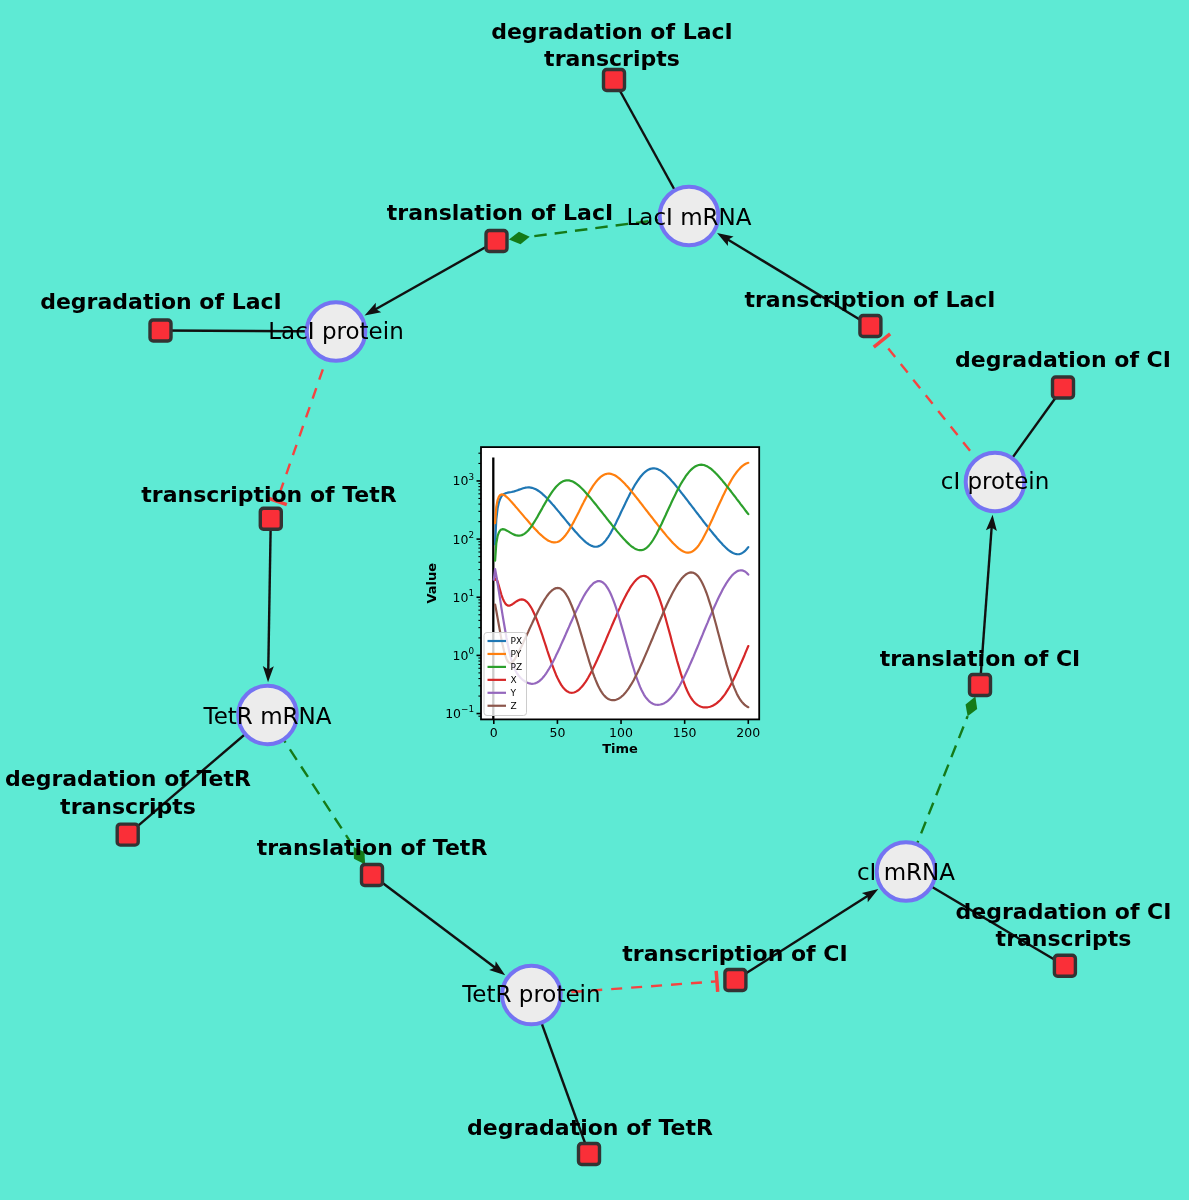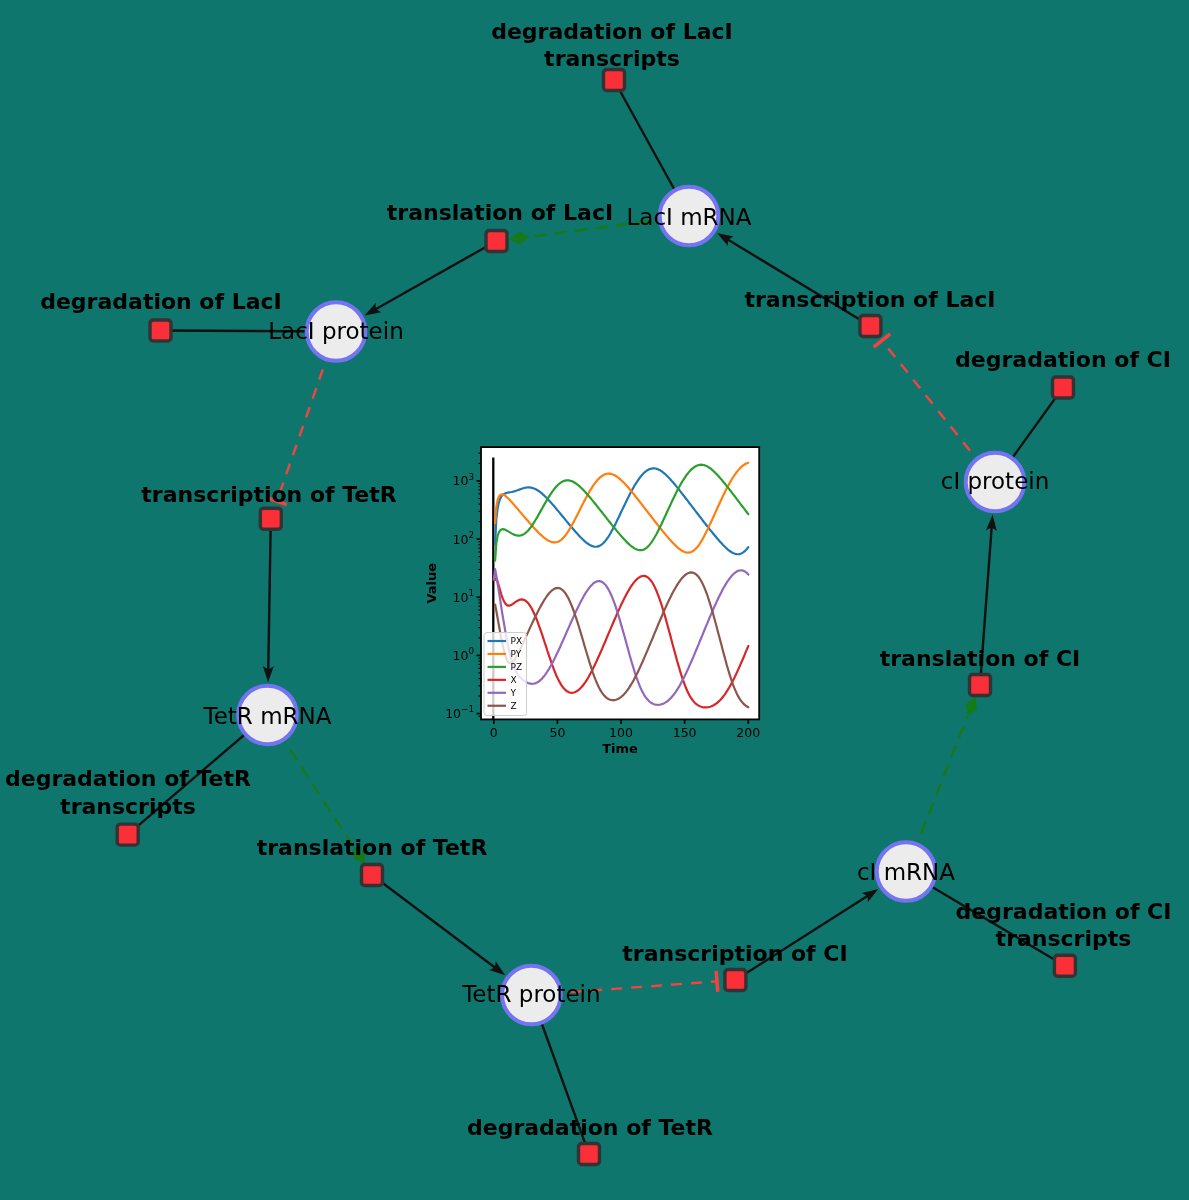--- a/index.html
+++ b/index.html
@@ -1,19 +1,19 @@
 <!DOCTYPE html>
 <html><head>
 <meta charset="utf-8">
 <style>
   html, body { margin: 0; padding: 0; background: #ffffff; }
   #figure-canvas {
     position: relative;
     width: 1189px; height: 1200px;
-    background: #0f766e;
+    background: #5eead4;
     font-family: "DejaVu Sans", sans-serif;
     overflow: hidden;
   }
   #network-svg { position: absolute; left: 0; top: 0; }
   text { font-family: "DejaVu Sans", sans-serif; fill: #000; }
 </style>
 </head>
 <body>
 
 <div id="figure-canvas">

